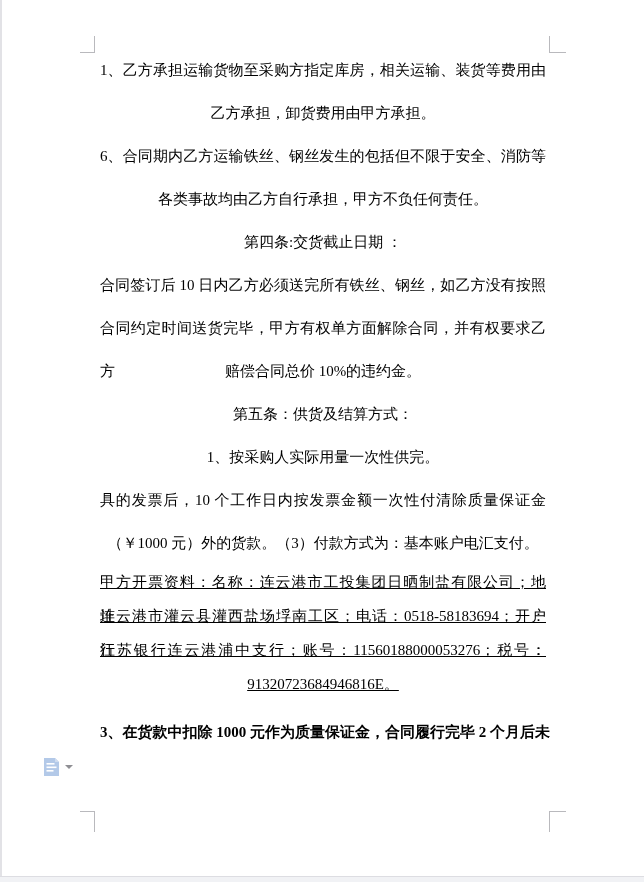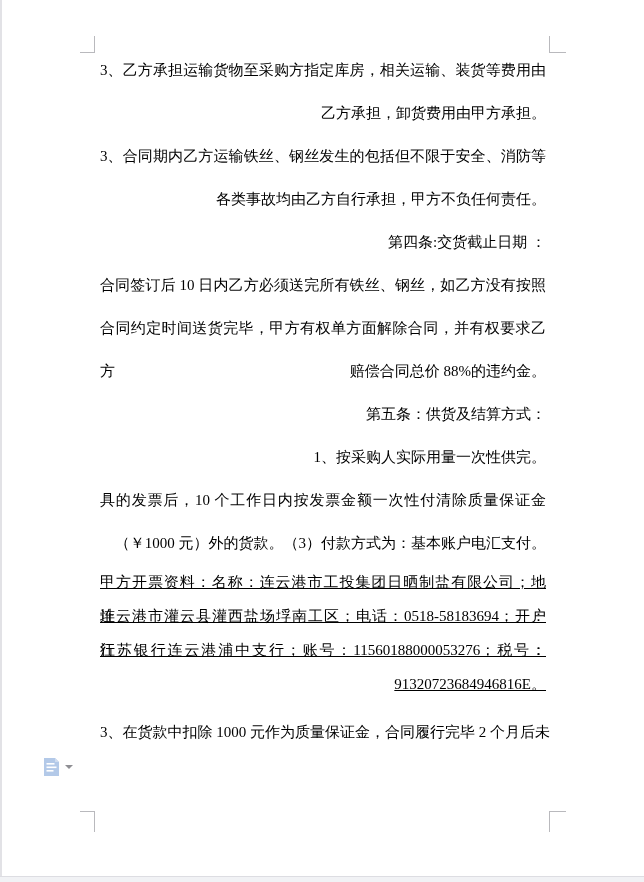--- a/index.html
+++ b/index.html
@@ -45,33 +45,33 @@
     width: 446px;
     font-size: 15px;
     line-height: 43px;
     letter-spacing: 0;
   }
   .para { margin: 0; padding: 0; }
   .line {
     height: 43px;
     line-height: 43px;
     white-space: nowrap;
-    text-align: right;
+    text-align: center;
   }
   .line.fill {
     white-space: normal;
     text-align: justify;
     text-align-last: justify;
   }
   .para.tight .line {
     height: 34px;
     line-height: 34px;
     text-decoration: underline;
   }
-  .para.last-para { margin-top: 10px; }
+  .para.last-para { margin-top: 10px; font-weight: bold; }
 
   
   .paste-btn {
     position: absolute;
     left: 42px;
     top: 755px;
     width: 36px;
     height: 24px;
     display: flex;
     align-items: center;
@@ -96,37 +96,37 @@
 <div class="page-bottom-gap"></div>
 
 <div class="crop tl"></div>
 <div class="crop tr"></div>
 <div class="crop bl"></div>
 <div class="crop br"></div>
 
 <div class="text-area">
 
   <div class="para">
-    <div class="line fill">3、乙方承担运输货物至采购方指定库房，相关运输、装货等费用由</div>
+    <div class="line fill">1、乙方承担运输货物至采购方指定库房，相关运输、装货等费用由</div>
     <div class="line">乙方承担，卸货费用由甲方承担。</div>
   </div>
 
   <div class="para">
-    <div class="line fill">3、合同期内乙方运输铁丝、钢丝发生的包括但不限于安全、消防等</div>
+    <div class="line fill">6、合同期内乙方运输铁丝、钢丝发生的包括但不限于安全、消防等</div>
     <div class="line">各类事故均由乙方自行承担，甲方不负任何责任。</div>
   </div>
 
   <div class="para">
     <div class="line">第四条:交货截止日期 ：</div>
   </div>
 
   <div class="para">
     <div class="line fill">合同签订后 10 日内乙方必须送完所有铁丝、钢丝，如乙方没有按照</div>
     <div class="line fill">合同约定时间送货完毕，甲方有权单方面解除合同，并有权要求乙方</div>
-    <div class="line">赔偿合同总价 88%的违约金。</div>
+    <div class="line">赔偿合同总价 10%的违约金。</div>
   </div>
 
   <div class="para">
     <div class="line">第五条：供货及结算方式：</div>
   </div>
 
   <div class="para">
     <div class="line">1、按采购人实际用量一次性供完。</div>
   </div>
 

